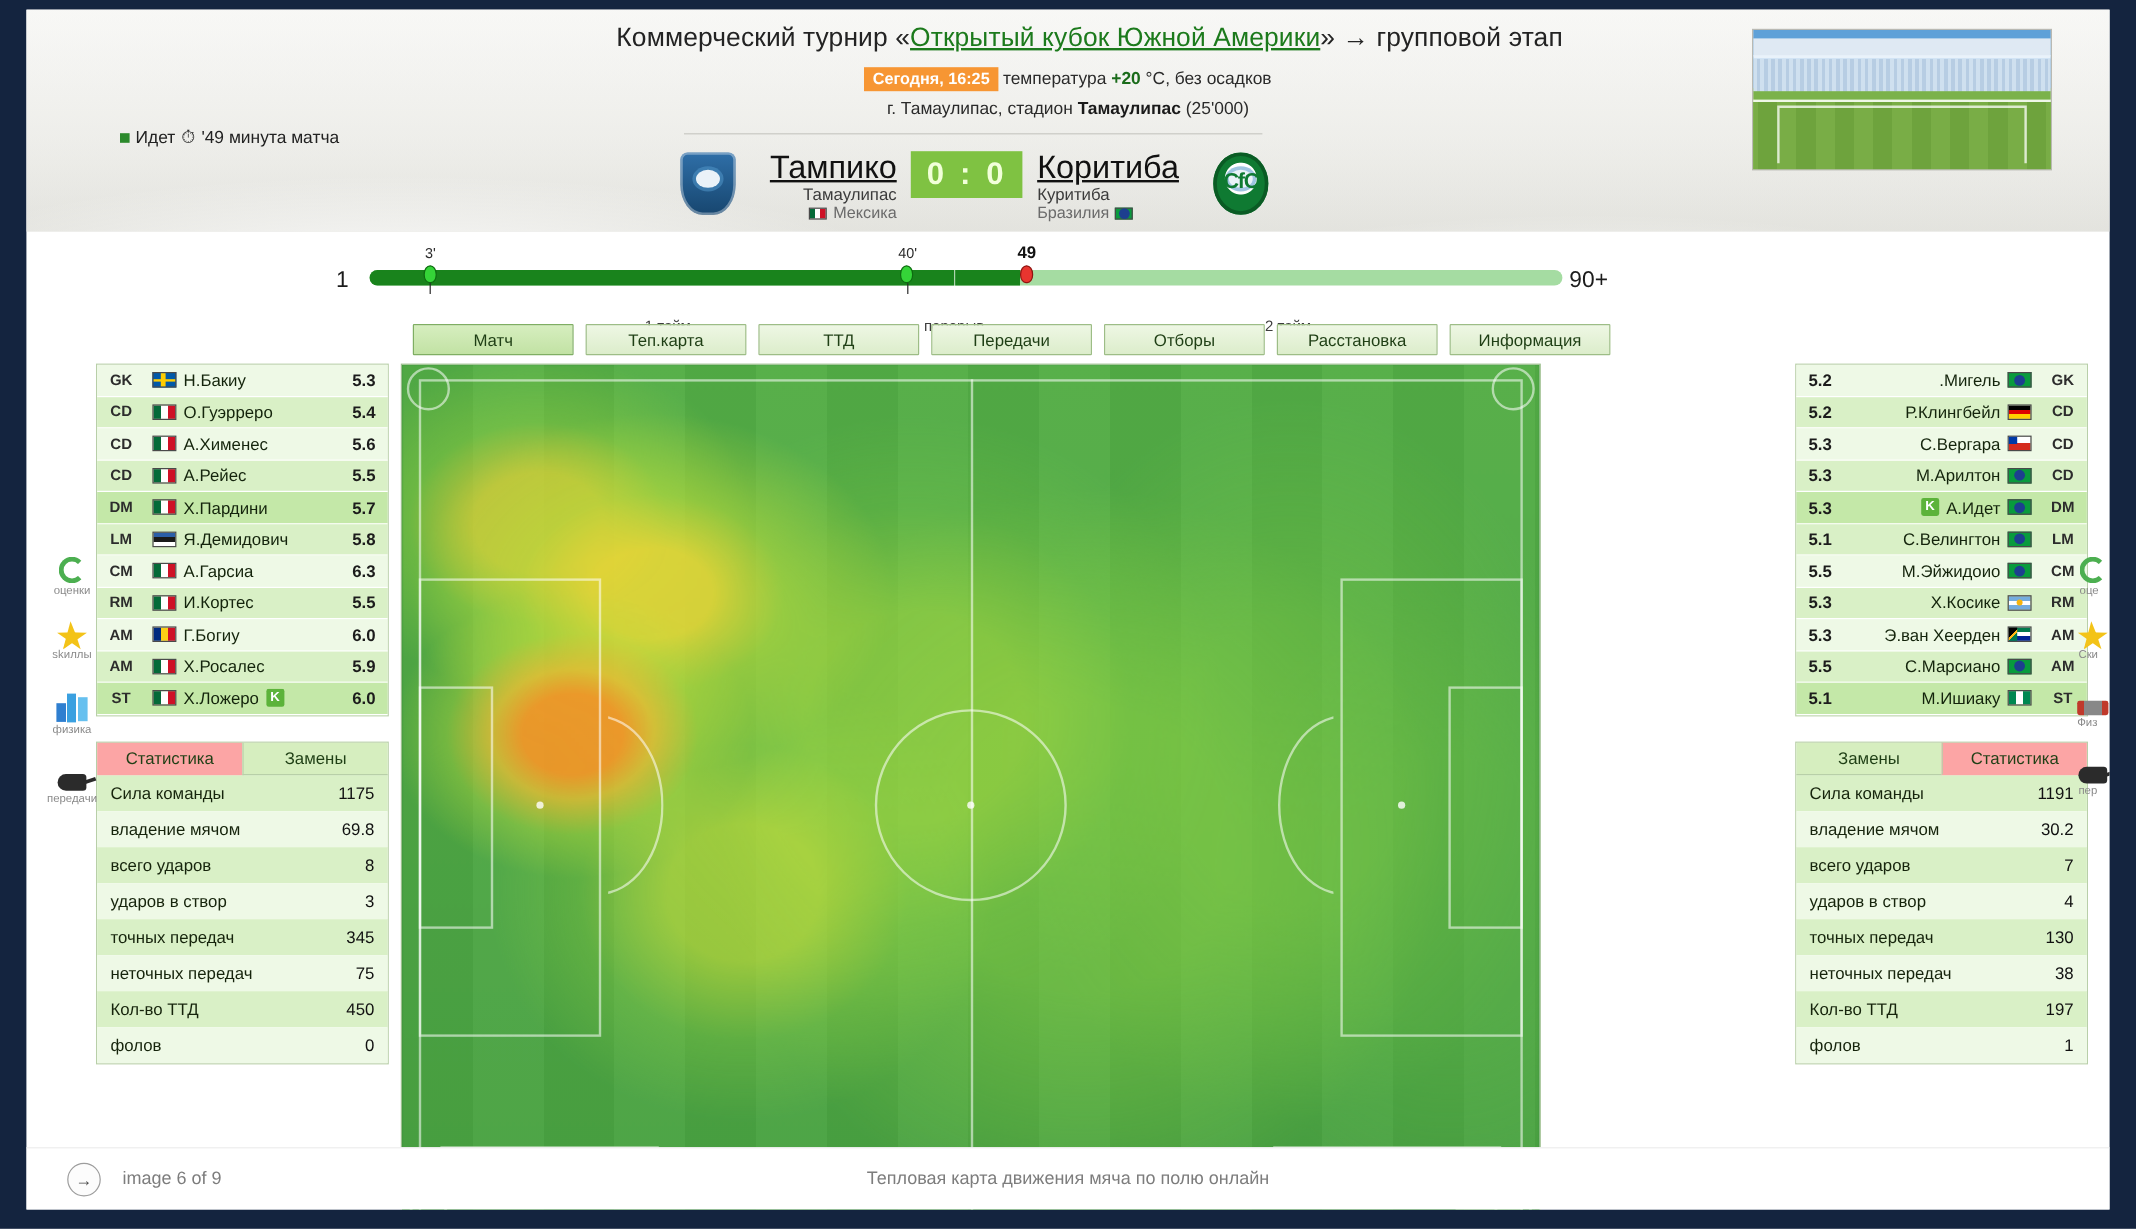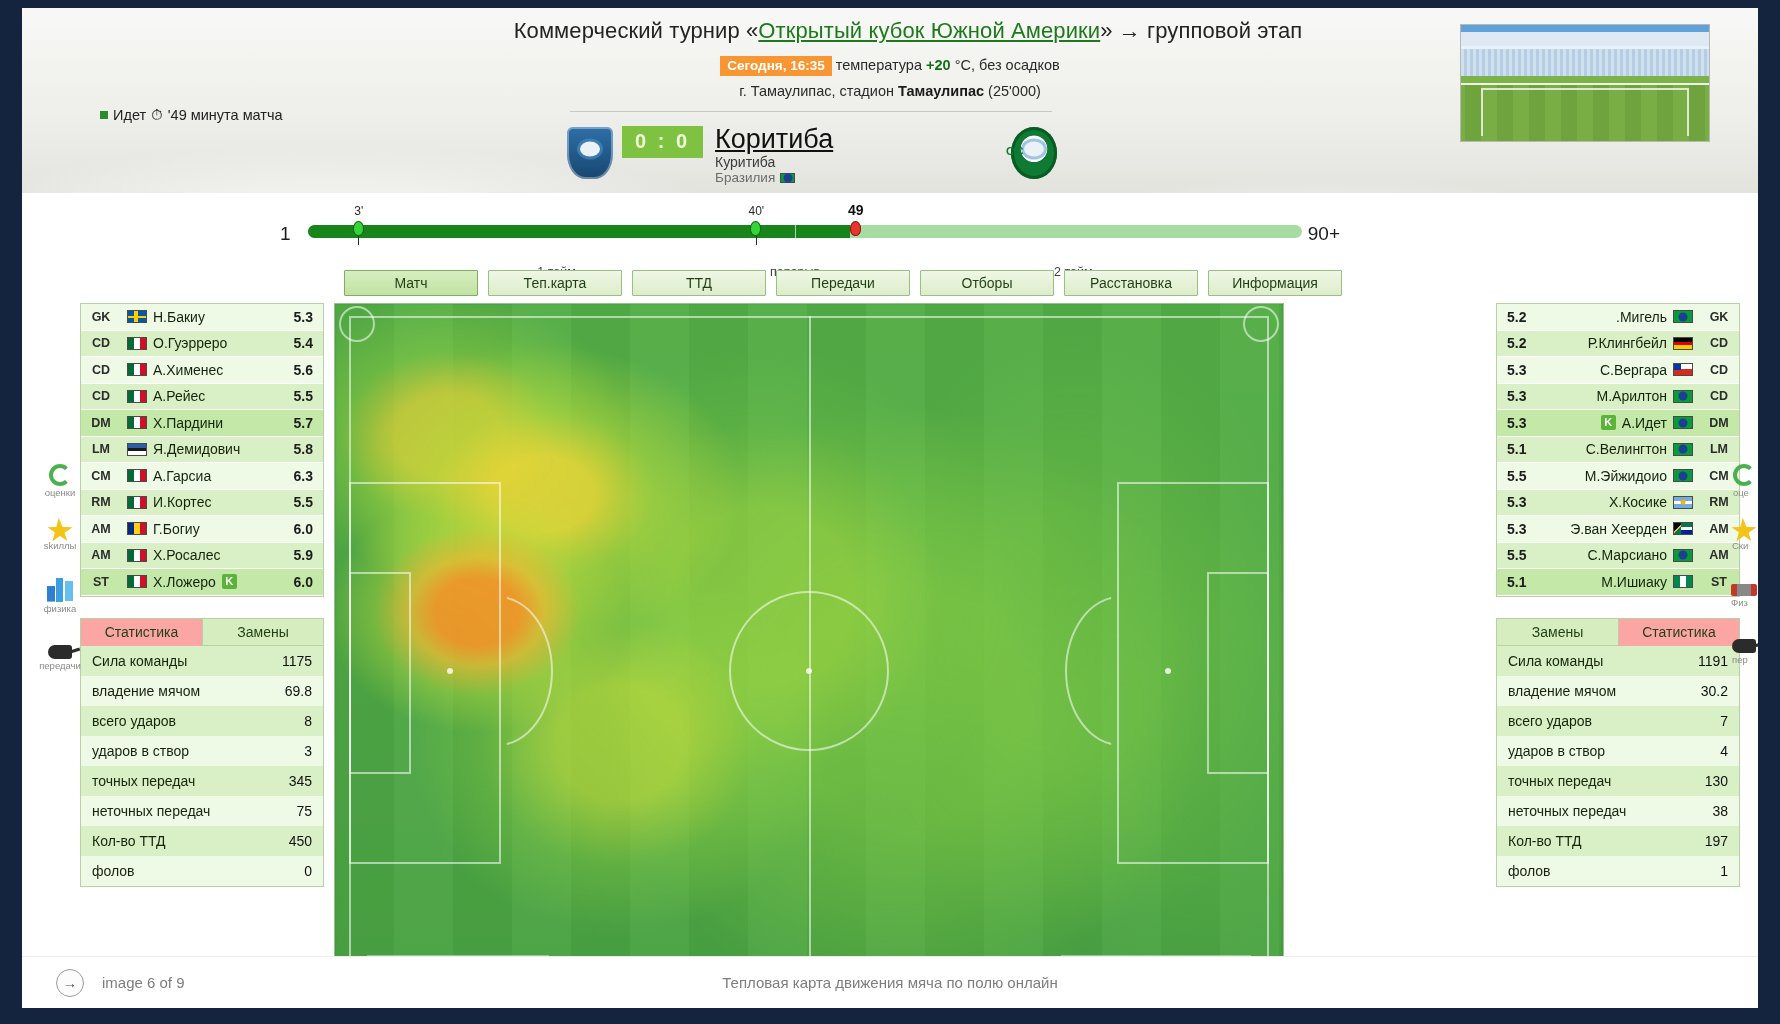--- a/index.html
+++ b/index.html
@@ -106,21 +106,21 @@
     box-shadow: 0 0 0 3px rgba(80,150,200,.55);
   }
   .crest-shield.cfc {
     background: radial-gradient(circle at 50% 42%, #ffffff 0 34%, #0f7a32 36% 100%);
     border-radius: 50%;
     box-shadow: inset 0 0 0 3px #0a5b24;
   }
   .crest-letters {
     position: absolute; left: 0; right: 0; top: 44%;
     transform: translateY(-50%);
-    font-size: 11px; font-weight: bold; color: #0f7a32;
+    text-align: center; font-size: 18px; font-weight: bold; color: #0f7a32;
     letter-spacing: -1px;
   }
 
   .team-block { flex: 1 1 auto; }
   .team-block.left  { text-align: right; padding-right: 8px; }
   .team-block.right { text-align: left;  padding-left: 8px; }
   .team-name {
     font-size: 27px; color: #111;
     text-decoration: underline; cursor: pointer;
     line-height: 1.05; white-space: nowrap;
@@ -129,21 +129,21 @@
   .team-country {
     font-size: 13.5px; color: #6b6b6b; margin-top: 0px;
     display: flex; align-items: center; gap: 5px;
   }
   .team-block.left .team-country { justify-content: flex-end; }
 
   .score-box {
     flex: 0 0 auto;
     background: #7fc242;
     color: #f1ffd9;
-    font-size: 20px; font-weight: bold;
+    font-size: 26px; font-weight: bold;
     padding: 4px 13px 6px;
     letter-spacing: 3px;
     line-height: 1.1;
     margin: 0 4px;
     align-self: flex-start;
     margin-top: 6px;
   }
 
   
   .stadium-photo {
@@ -502,40 +502,48 @@
 
 <div id="app">
 
   <div id="header">
 
     <div class="tourney-line">
       <span>Коммерческий турнир «</span><a>Открытый кубок Южной Америки</a><span>» → групповой этап</span>
     </div>
 
     <div class="weather-line">
-      <span class="time-badge">Сегодня, 16:35</span>
+      <span class="time-badge">Сегодня, 16:25</span>
       <span>температура </span><span class="temp-val">+20</span><span> °C, без осадков</span>
     </div>
 
     <div class="venue-line">
       <span>г. Тамаулипас, стадион </span><b>Тамаулипас</b><span> (25'000)</span>
     </div>
 
     <div class="live-status">
       <span class="green-sq"></span>
       <span>Идет</span>
       <span class="whistle">⏱</span>
       <span>'49 минута матча</span>
     </div>
 
     <div class="hdr-divider"></div>
 
     <div class="teams-row">
       <div class="club-crest">
         <div class="crest-shield"></div>
+      </div>
+      <div class="team-block left">
+        <div class="team-name">Тампико</div>
+        <div class="team-city">Тамаулипас</div>
+        <div class="team-country">
+          <span class="flag sm f-mx"></span>
+          <span>Мексика</span>
+        </div>
       </div>
       <div class="score-box">0 : 0</div>
       <div class="team-block right">
         <div class="team-name">Коритиба</div>
         <div class="team-city">Куритиба</div>
         <div class="team-country">
           <span>Бразилия</span>
           <span class="flag sm f-br"></span>
         </div>
       </div>

